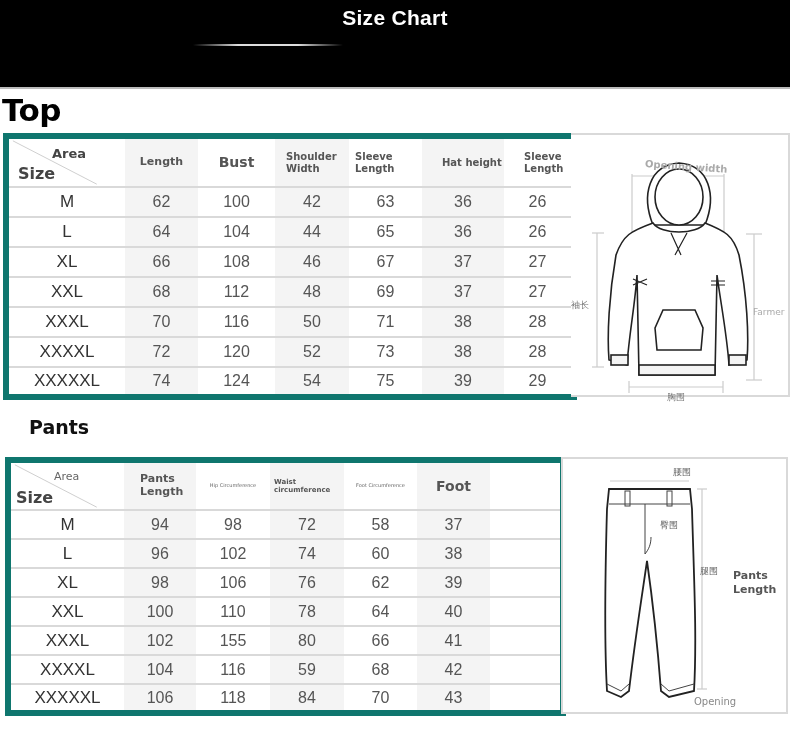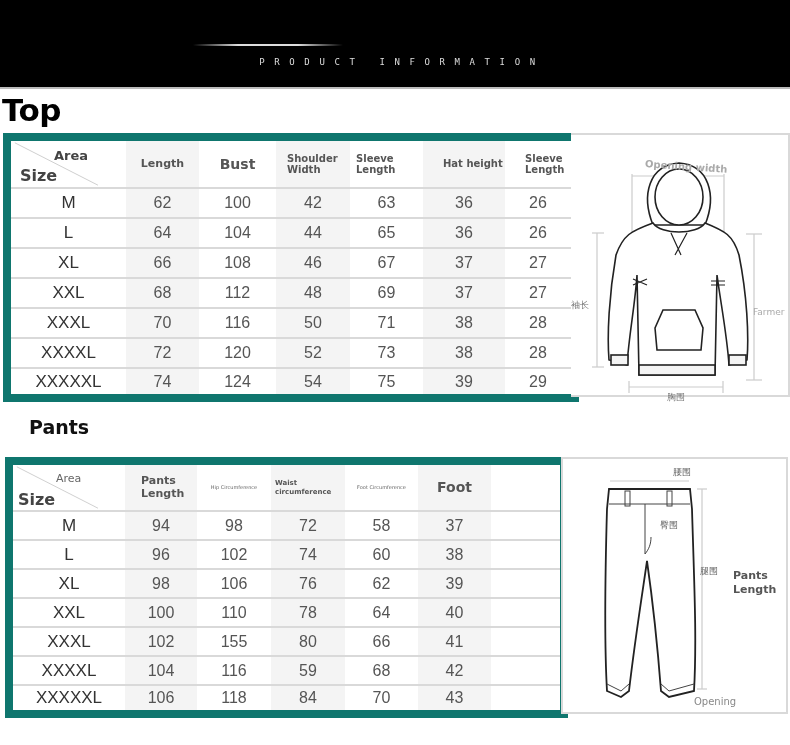--- a/index.html
+++ b/index.html
@@ -9,21 +9,21 @@
   .banner { position: absolute; left: 0; top: 0; width: 790px; height: 89px; background: #000; border-bottom: 2px solid #bbb; }
   .banner-title { position: absolute; left: 0; width: 100%; top: 6px; text-align: center; color: #fff; font-size: 21px; font-weight: bold; font-family: "Liberation Sans", sans-serif; letter-spacing: 0.3px; }
   .banner-line { position: absolute; left: 193px; width: 150px; top: 44px; height: 2px; background: linear-gradient(to right, rgba(255,255,255,0), #ddd 30%, #ddd 70%, rgba(255,255,255,0)); }
   .banner-sub { position: absolute; left: 0; width: 100%; top: 57px; text-align: center; color: #ddd; font-size: 9px; font-family: "DejaVu Sans Mono", monospace; letter-spacing: 9.6px; padding-left: 14px; }
 
   .section-title-top { position: absolute; left: 2px; top: 92px; font-size: 31px; font-weight: bold; color: #000; font-family: "DejaVu Sans", sans-serif; letter-spacing: -0.5px; }
   .section-title-pants { position: absolute; left: 29px; top: 416px; font-size: 19px; font-weight: bold; color: #111; }
 
   table.sz { position: absolute; border-collapse: collapse; table-layout: fixed; }
   table.sz td, table.sz th { border-top: 2px solid #d9d9d9; text-align: center; vertical-align: middle; padding: 0; color: #555; font-weight: normal; font-family: "Liberation Sans", sans-serif; }
-  table.sz { border: 8px solid #0f766e; }
+  table.sz { border: 6px solid #0f766e; }
   table.sz td.size { color: #333; font-size: 17px; }
   table.sz td.val { font-size: 16px; }
   table.sz th { font-family: "DejaVu Sans", sans-serif; font-weight: bold; color: #555; line-height: 1.15; }
   .shade { background: #f4f4f4; }
 
   .corner { position: relative; }
   .corner .c-area { position: absolute; font-weight: bold; color: #444; }
   .corner .c-size { position: absolute; font-weight: bold; color: #444; }
   .corner .c-diag { position: absolute; left: 0; top: 0; width: 100%; height: 100%; }
 
@@ -45,22 +45,22 @@
   .figure-box { position: absolute; border: 2px solid #d9d9d9; background: #fff; }
   #hoodie-box { left: 571px; top: 133px; width: 219px; height: 264px; border-left: 0; }
   #pants-box { left: 561px; top: 457px; width: 227px; height: 257px; padding-left: 14px; }
 
   .fig-label { position: absolute; color: #aaa; font-family: "DejaVu Sans", sans-serif; font-weight: bold; white-space: nowrap; }
 </style>
 </head>
 <body>
 
 <div class="banner">
+  <div class="banner-title">Size Chart</div>
   <div class="banner-line"></div>
-  <div class="banner-sub">PRODUCT INFORMATION</div>
 </div>
 
 <div class="section-title-top">Top</div>
 
 <table class="sz" id="top-table">
   <colgroup>
     <col style="width:119px">
       <col style="width:73px">
       <col style="width:77px">
       <col style="width:74px">

